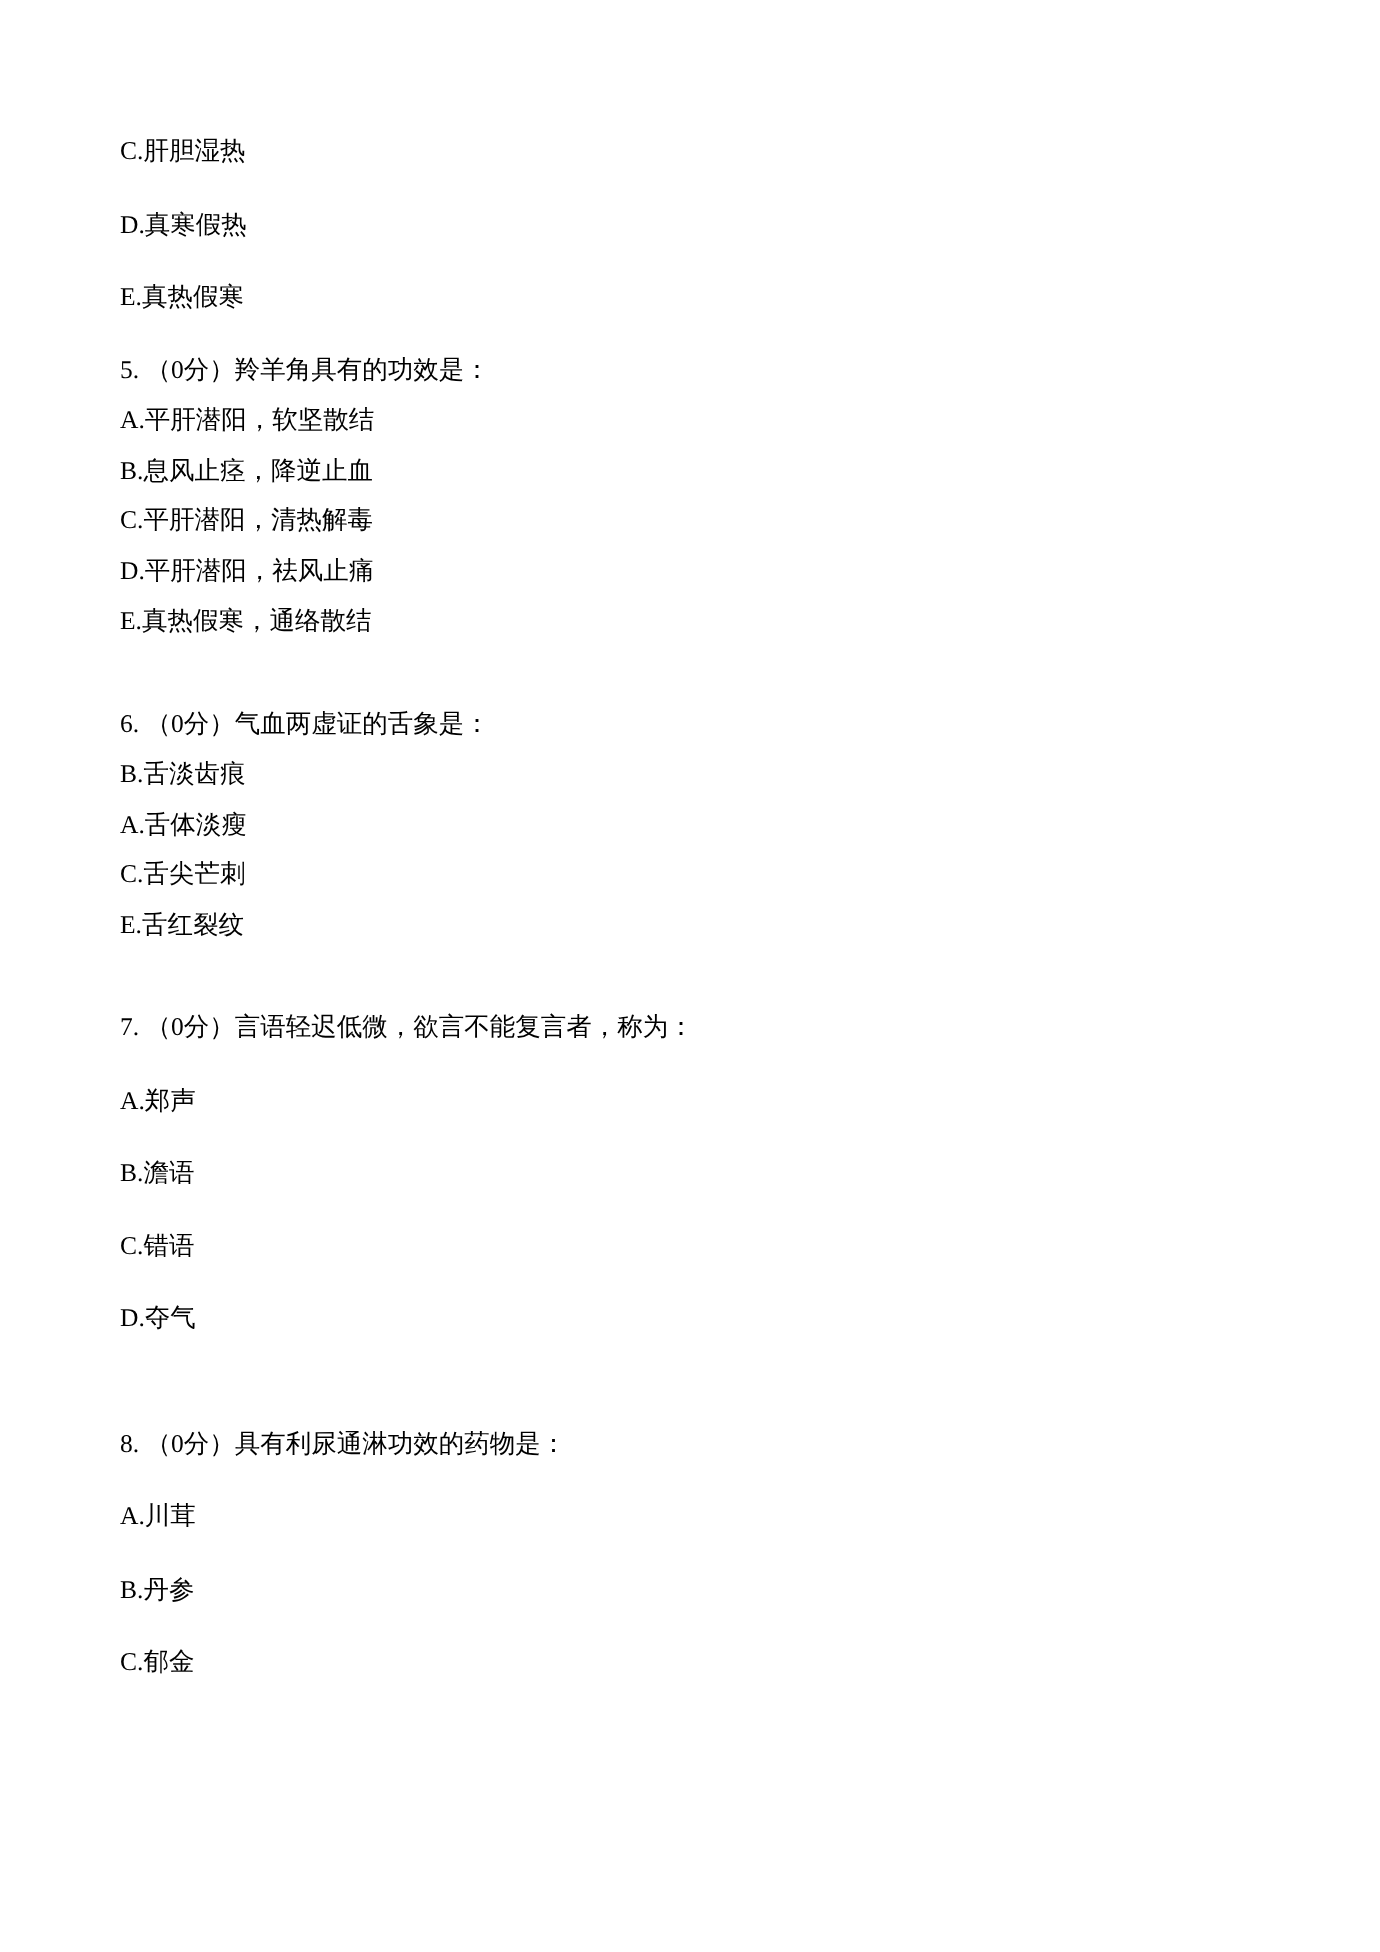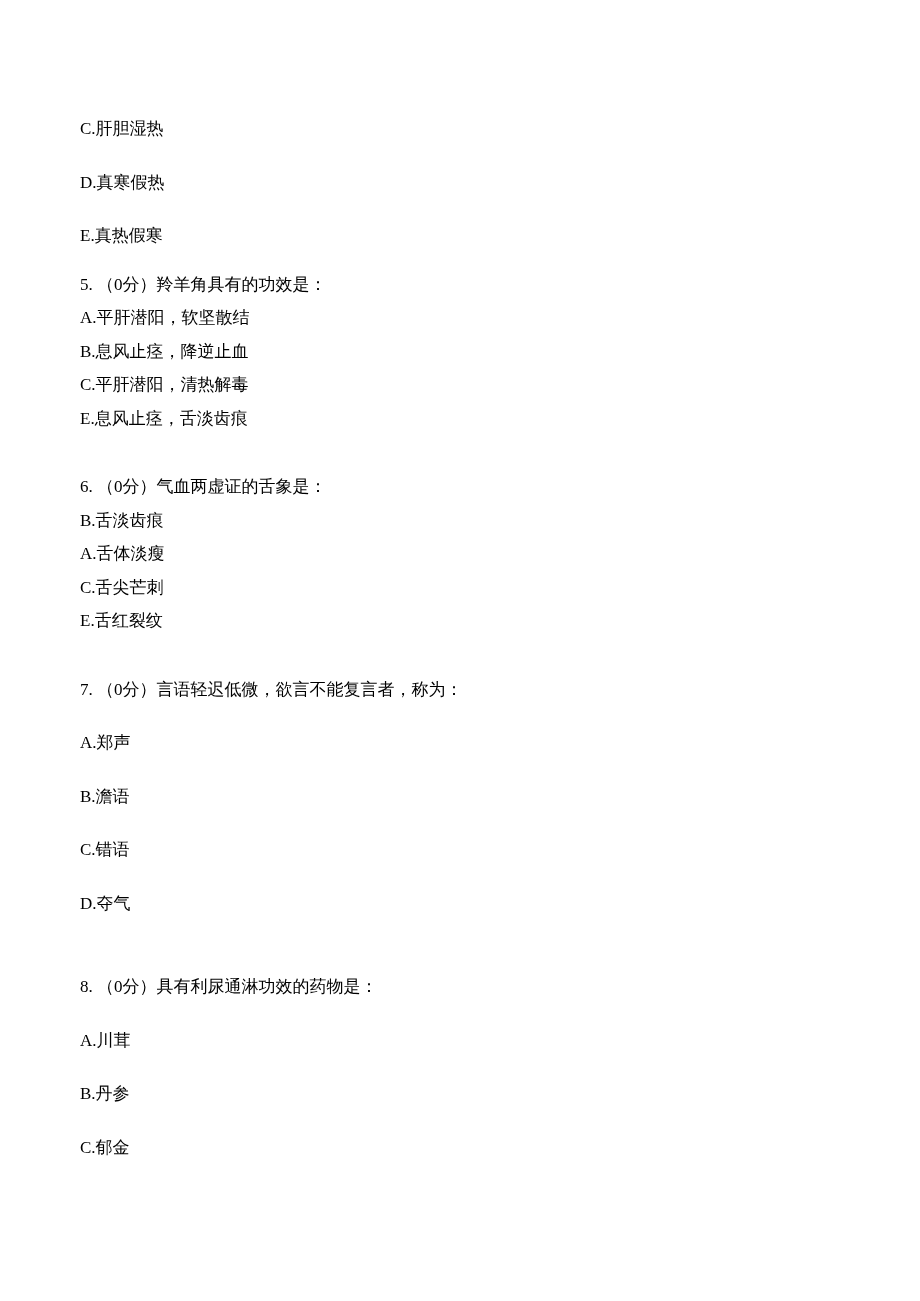--- a/index.html
+++ b/index.html
@@ -15,21 +15,20 @@
       font-size: 17px;
       color: #000000;
       padding: 88px 80px 40px 80px;
       line-height: 1.5;
     }
     .question-group {
       margin-bottom: 0;
     }
     .option-line {
       margin-bottom: 23px;
-      margin-top: 28px;
     }
     .option-line-compact {
       margin-bottom: 8px;
     }
     .question-stem {
       margin-bottom: 8px;
     }
     .question-stem-spaced {
       margin-bottom: 23px;
     }
@@ -44,21 +43,22 @@
   <div class="option-line">C.肝胆湿热</div>
   <div class="option-line">D.真寒假热</div>
   <div class="option-line">E.真热假寒</div>
 </div>
 
 <div class="question-group">
   <div class="question-stem">5. （0分）羚羊角具有的功效是：</div>
   <div class="option-line-compact">A.平肝潜阳，软坚散结</div>
   <div class="option-line-compact">B.息风止痉，降逆止血</div>
   <div class="option-line-compact">C.平肝潜阳，清热解毒</div>
-  <div class="option-line-compact">E.息风止痉，舌淡齿痕</div>
+  <div class="option-line-compact">D.平肝潜阳，祛风止痛</div>
+  <div class="option-line-compact">E.真热假寒，通络散结</div>
 </div>
 
 <div class="section-gap"></div>
 
 <div class="question-group">
   <div class="question-stem">6. （0分）气血两虚证的舌象是：</div>
   <div class="option-line-compact">B.舌淡齿痕</div>
   <div class="option-line-compact">A.舌体淡瘦</div>
   <div class="option-line-compact">C.舌尖芒刺</div>
   <div class="option-line-compact">E.舌红裂纹</div>

